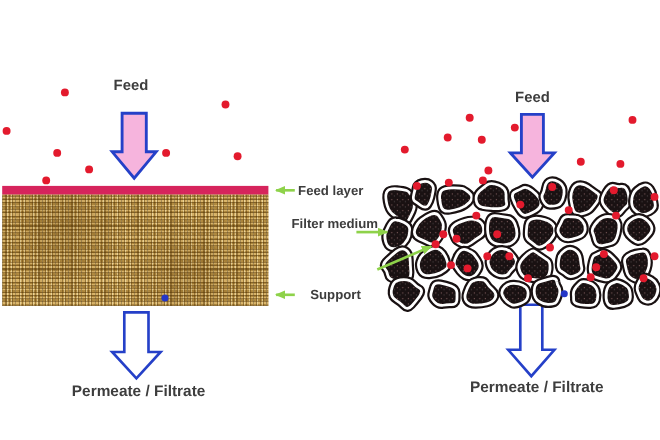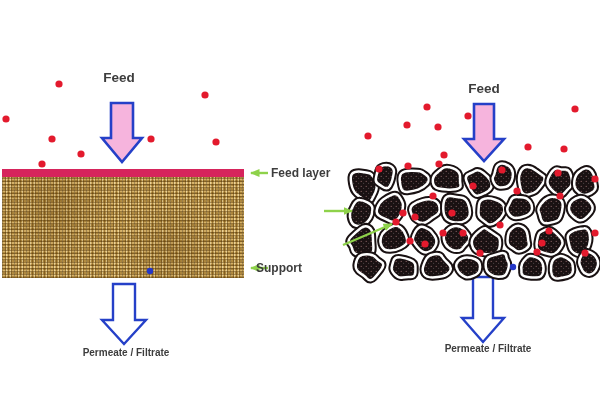--- a/index.html
+++ b/index.html
@@ -18,21 +18,21 @@
       repeating-linear-gradient(90deg, rgba(255,244,200,.50) 0 1px, rgba(0,0,0,0) 1px 4px),
       repeating-linear-gradient(0deg, rgba(60,40,0,.18) 0 2px, rgba(255,235,180,.28) 2px 4px),
       repeating-linear-gradient(45deg, rgba(120,80,20,.12) 0 2px, rgba(0,0,0,0) 2px 4px);}
   svg.vectors{position:absolute;left:0;top:0;z-index:5;}
   .feed-arrow{fill:var(--arrow-fill-pink);stroke:var(--arrow-stroke-blue);stroke-width:2.6;stroke-linejoin:miter;}
   .permeate-arrow{fill:var(--arrow-fill-white);stroke:var(--arrow-stroke-blue);stroke-width:2.4;stroke-linejoin:miter;}
   .callout-line{stroke:var(--callout-green);stroke-width:2.4;fill:none;}
   .label{position:absolute;z-index:8;color:var(--label-text);font-weight:600;white-space:nowrap;}
   .lab-sm{font-size:12px;}
   .lab-md{font-size:13.5px;}
-  .lab-lg{font-size:10px;text-align:center;}
+  .lab-lg{font-size:14px;text-align:center;}
   .centered{transform:translateX(-50%);}
 </style>
 </head>
 <body>
 
 <div class="canvas">
 
   <div class="skin-layer"></div>
   <div class="support"></div>
 
@@ -206,17 +206,18 @@
         <circle cx="585" cy="253" r="3.6" fill="#e31a2d"></circle>
         <circle cx="150" cy="271" r="3.2" fill="#2437c8"></circle>
         <circle cx="513" cy="267" r="3.2" fill="#2437c8"></circle>
       </g>
   </svg>
 
   <div class="label lab-md centered" style="left:119px;top:70px;">Feed</div>
   <div class="label lab-md centered" style="left:484px;top:81px;">Feed</div>
 
   <div class="label lab-sm" style="left:271px;top:166px;">Feed layer</div>
-  <div class="label lab-sm" style="left:256px;top:261px;">Support</div>
+  <div class="label lab-sm" style="left:265px;top:196px;">Filter medium</div>
+  <div class="label lab-sm" style="left:282px;top:261px;">Support</div>
 
   <div class="label lab-lg centered" style="left:126px;top:347px;">Permeate / Filtrate</div>
   <div class="label lab-lg centered" style="left:488px;top:343px;">Permeate / Filtrate</div>
 </div>
 
 </body></html>

